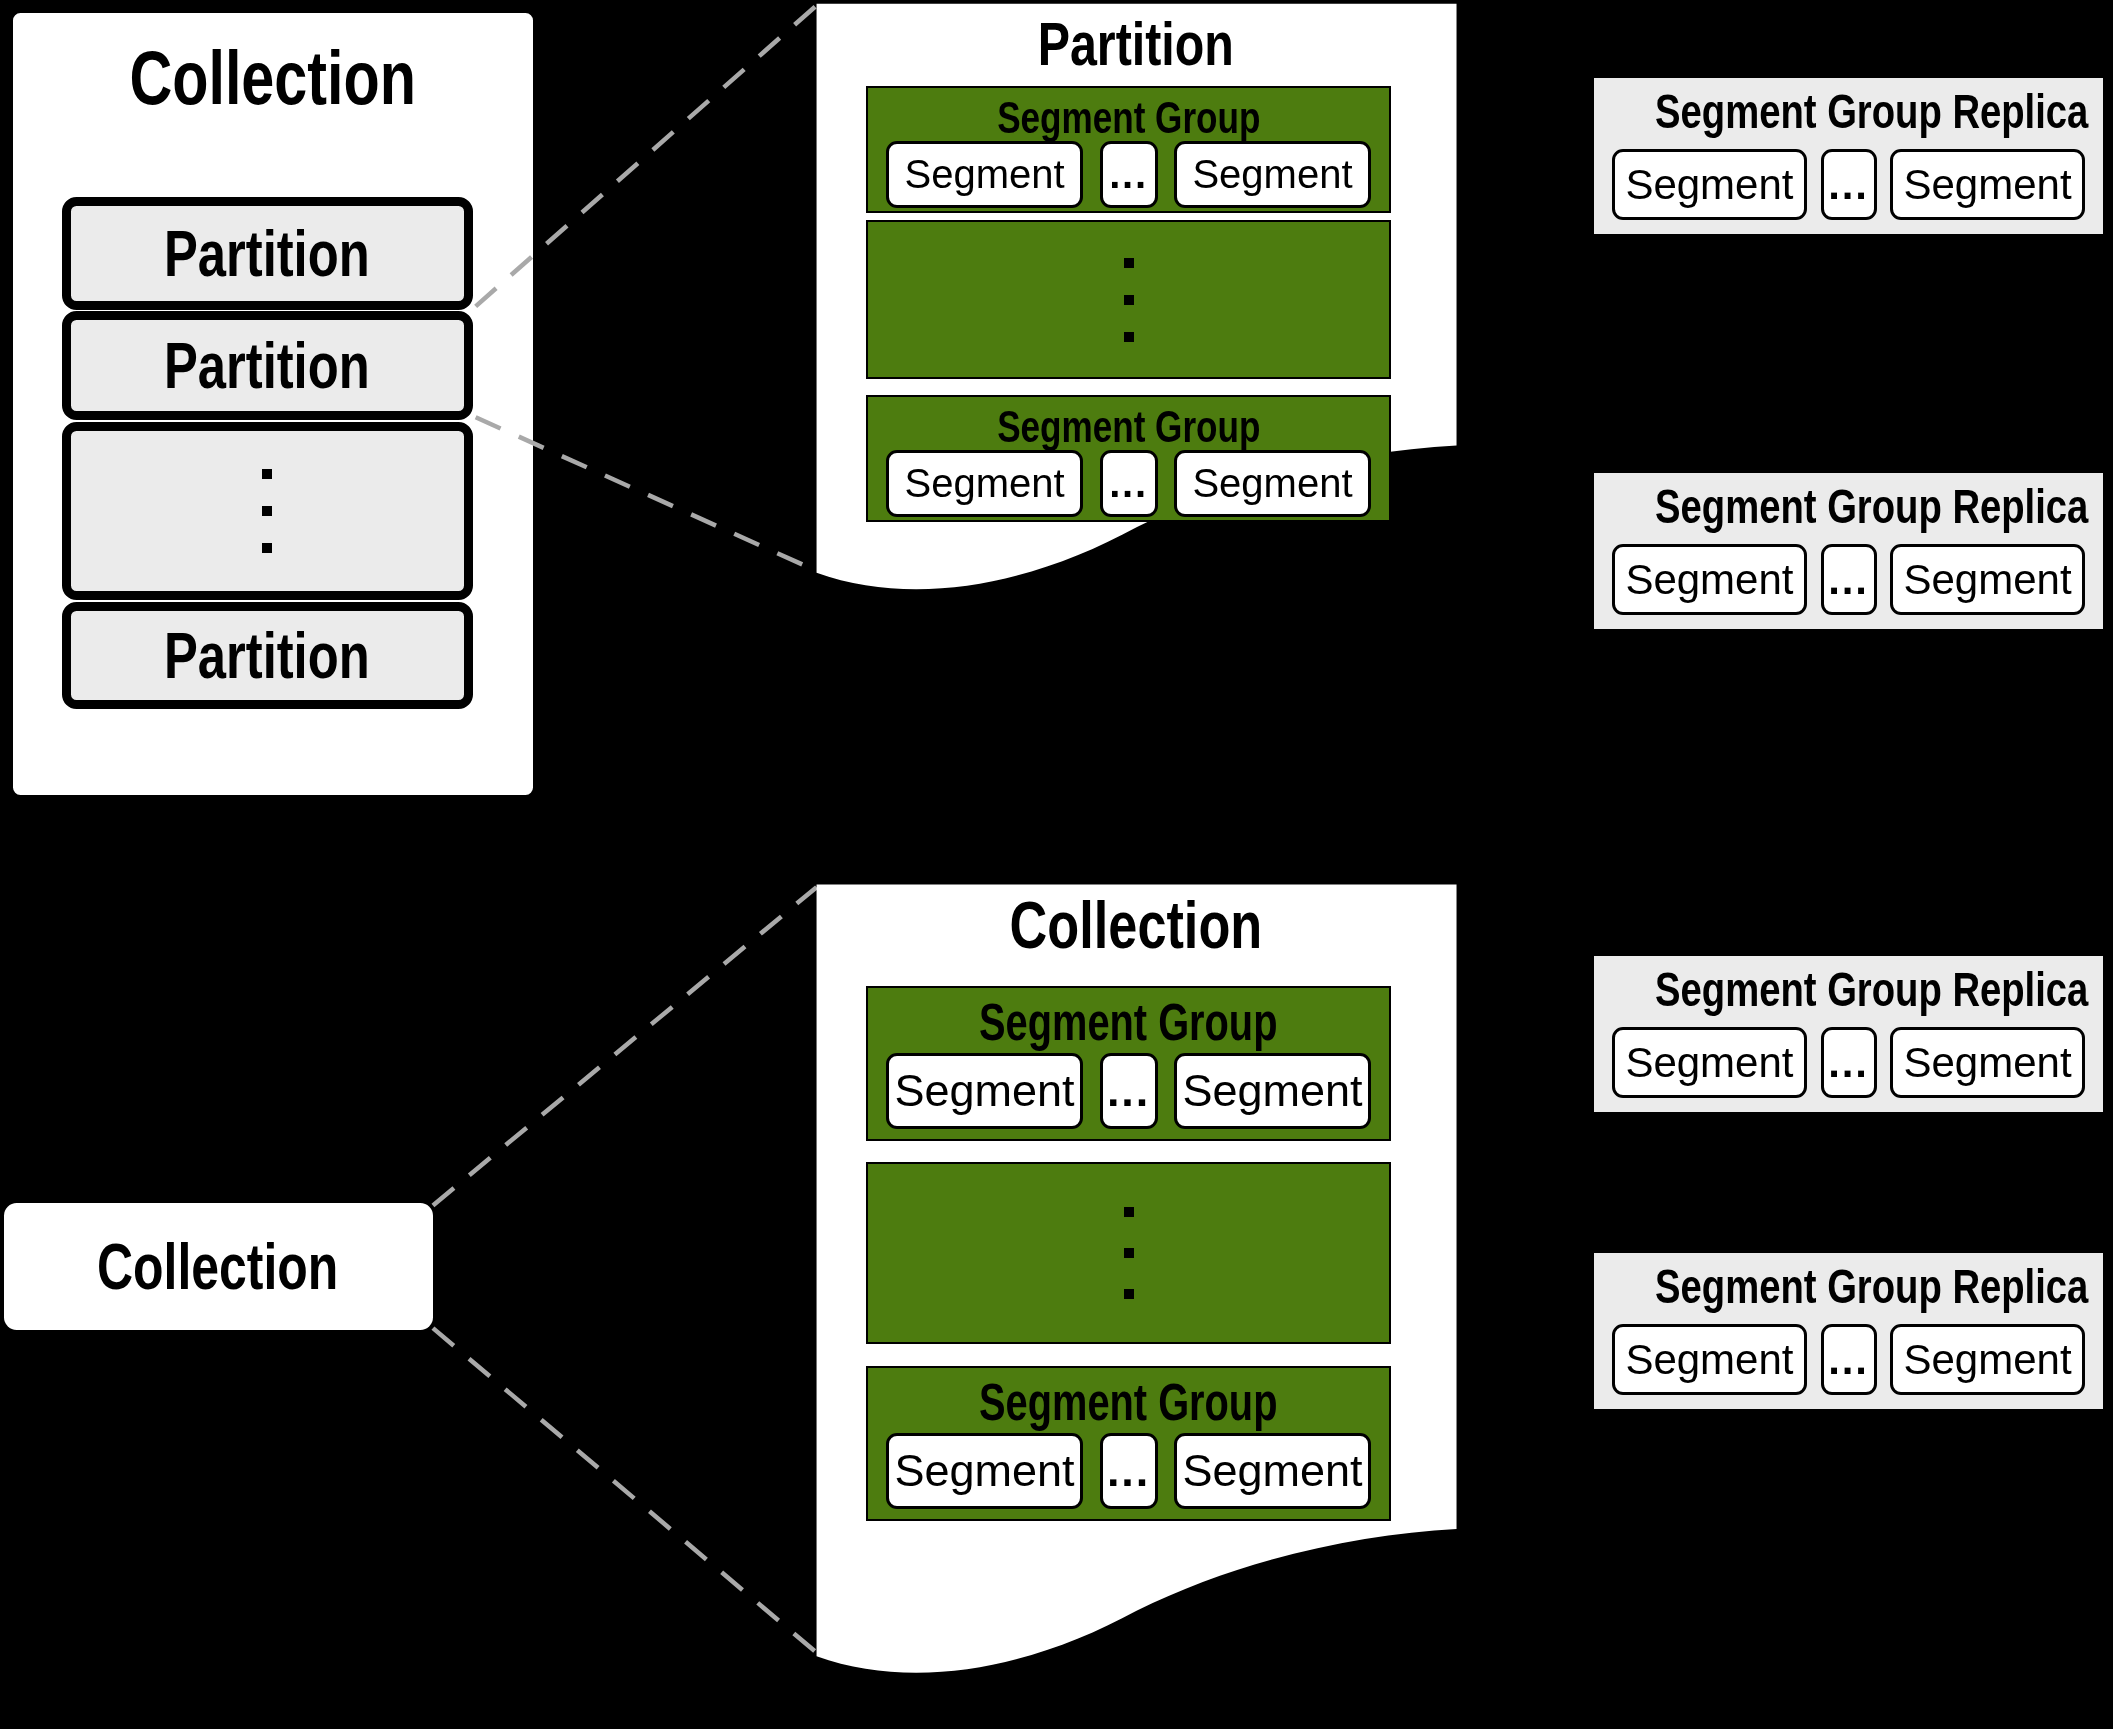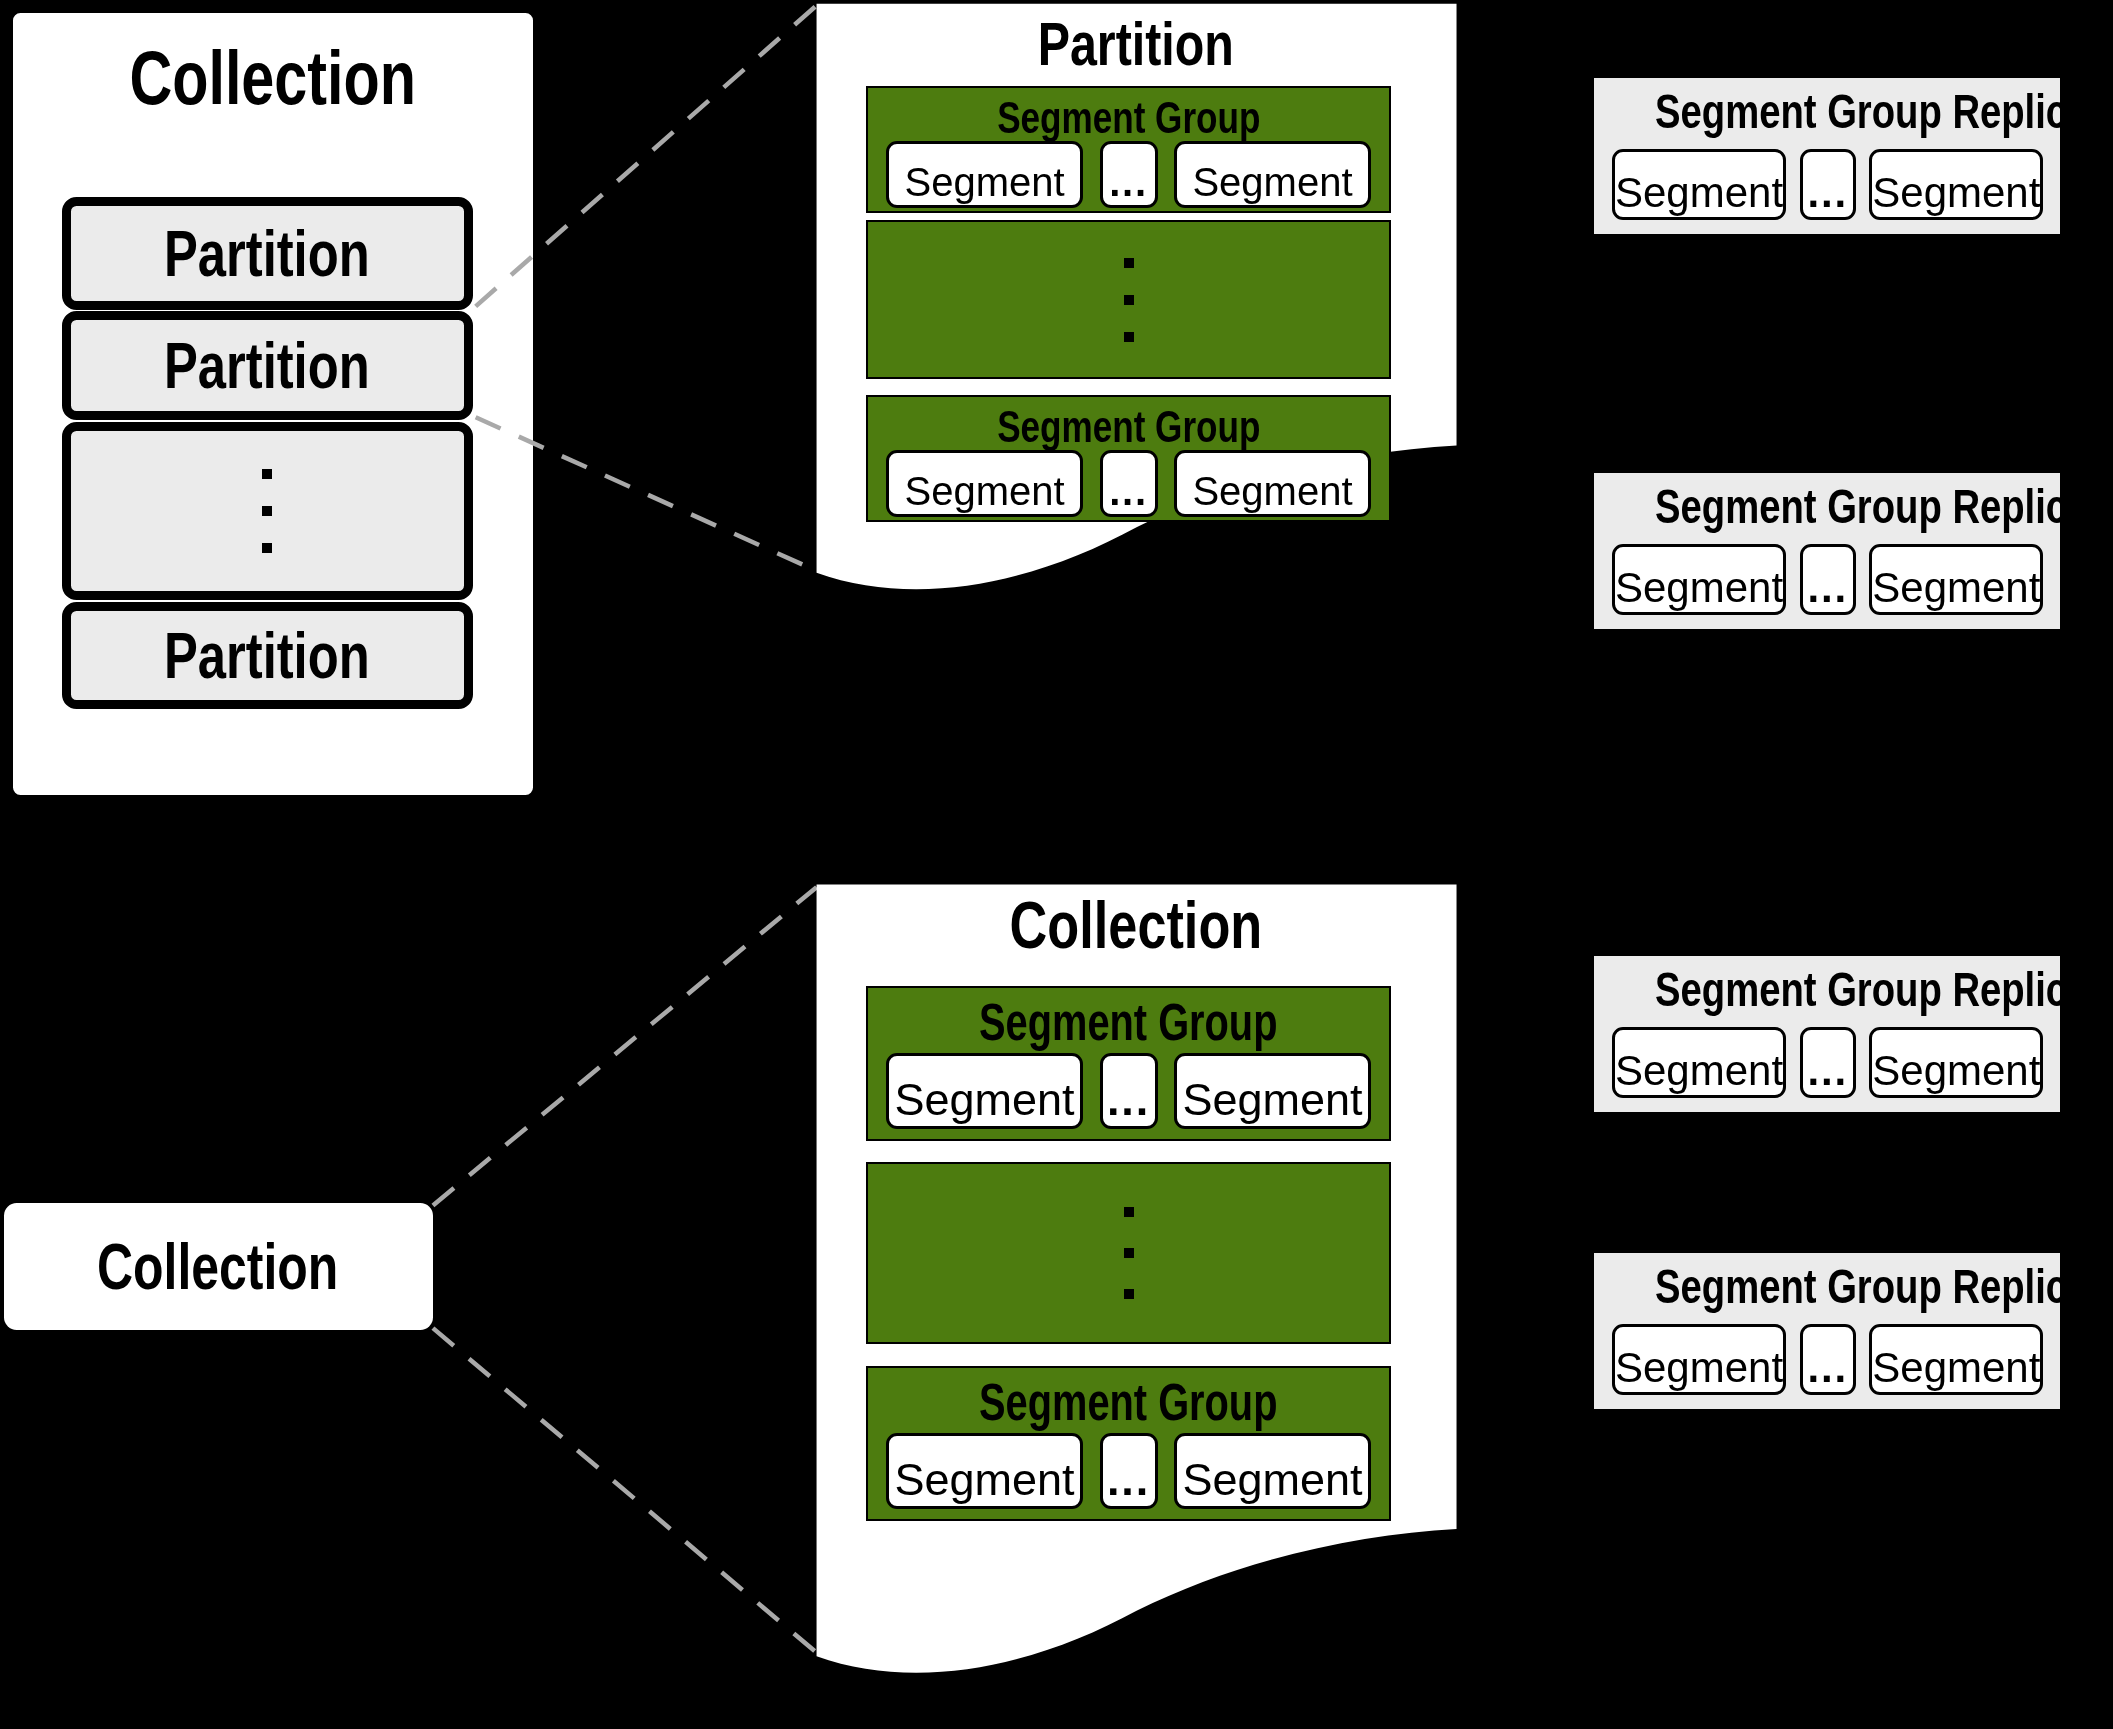--- a/index.html
+++ b/index.html
@@ -30,30 +30,30 @@
   .pg-title{position:absolute;left:816px;width:640px;text-align:center;font-weight:700;line-height:1;}
   .pg-title.top{top:12.7px;font-size:62px;}
   .pg-title.bot{top:891px;font-size:67px;}
 
   .sg{position:absolute;left:866px;width:525px;background:#4d7c0f;border:2.7px solid #000;box-sizing:border-box;}
   .sg-title{position:absolute;left:0;top:7.3px;width:100%;text-align:center;font-weight:700;font-size:45px;line-height:1;}
   .sg.lg .sg-title{font-size:51px;top:9px;}
   .sg-row{position:absolute;left:18px;right:18px;top:53px;height:67px;display:flex;gap:16.4px;}
   .sg.lg .sg-row{top:65px;height:76px;}
   .seg{background:#fff;border:3.6px solid #000;border-radius:11px;box-sizing:border-box;
-    display:flex;align-items:flex-end;justify-content:center;font-size:40px;flex:1;}
+    display:flex;align-items:center;justify-content:center;font-size:40px;flex:1;}
   .sg.lg .seg{font-size:45px;}
   .seg.hdots{flex:0 0 58px;font-weight:700;letter-spacing:1.8px;}
 
   .vwrap{position:absolute;inset:0;display:flex;flex-direction:column;align-items:center;justify-content:center;gap:27px;}
   .vwrap.wide{gap:31px;}
   .vd{width:10px;height:10px;background:#000;}
 
   
-  .replica{position:absolute;left:1594px;width:466px;height:156px;background:#ebebeb;}
+  .replica{position:absolute;left:1594px;width:509px;height:156px;background:#ebebeb;}
   .rep-title{position:absolute;left:0;top:9px;width:100%;text-align:center;font-weight:700;font-size:49px;line-height:1;}
   .rep-row{position:absolute;left:18px;right:18px;top:71px;height:71px;display:flex;gap:13.6px;}
   .rep-row .seg{font-size:42px;}
   .rep-row .seg.hdots{flex:0 0 56px;}
 </style>
 </head>
 <body>
 
 <div class="canvas">
 

